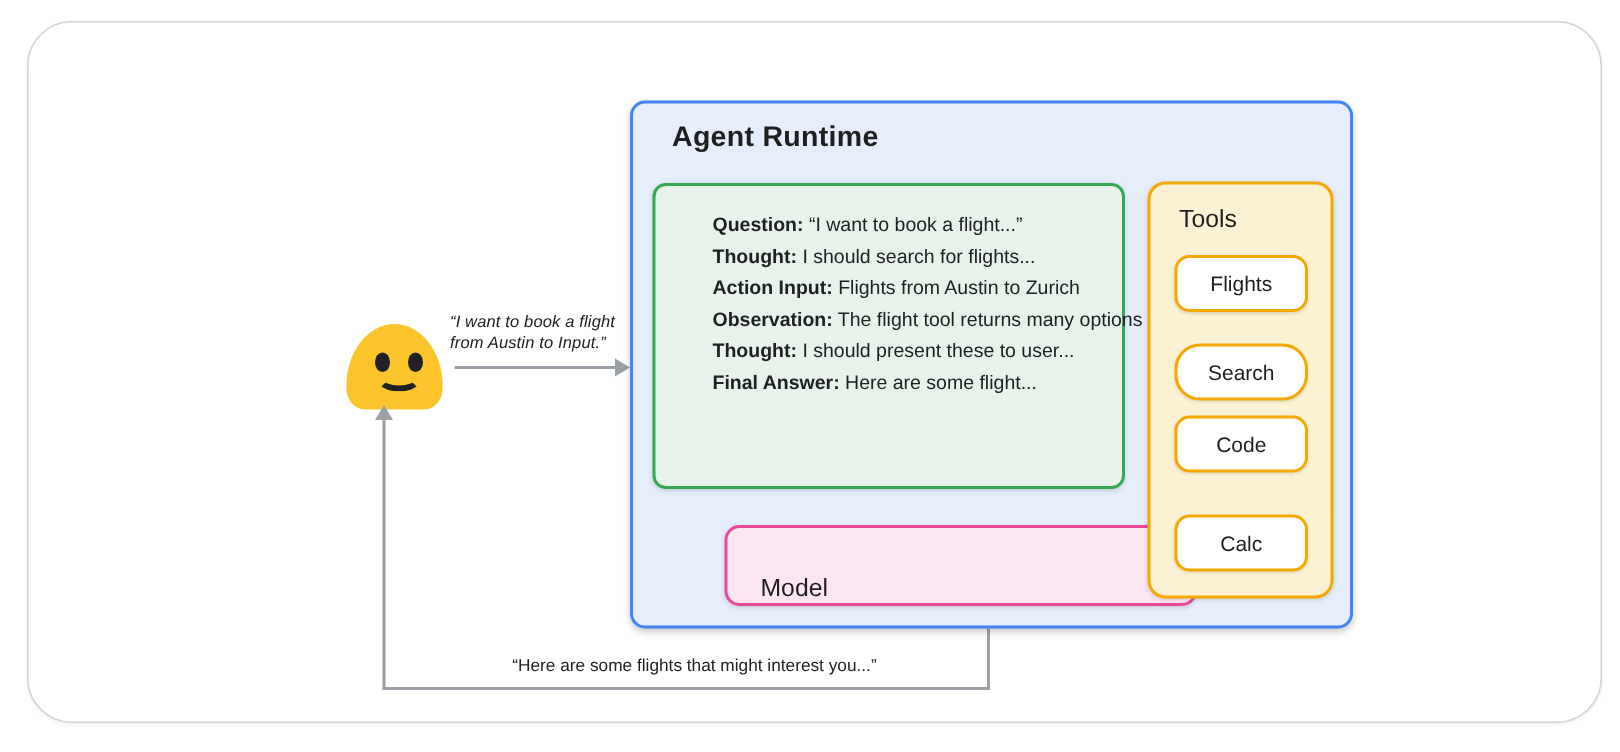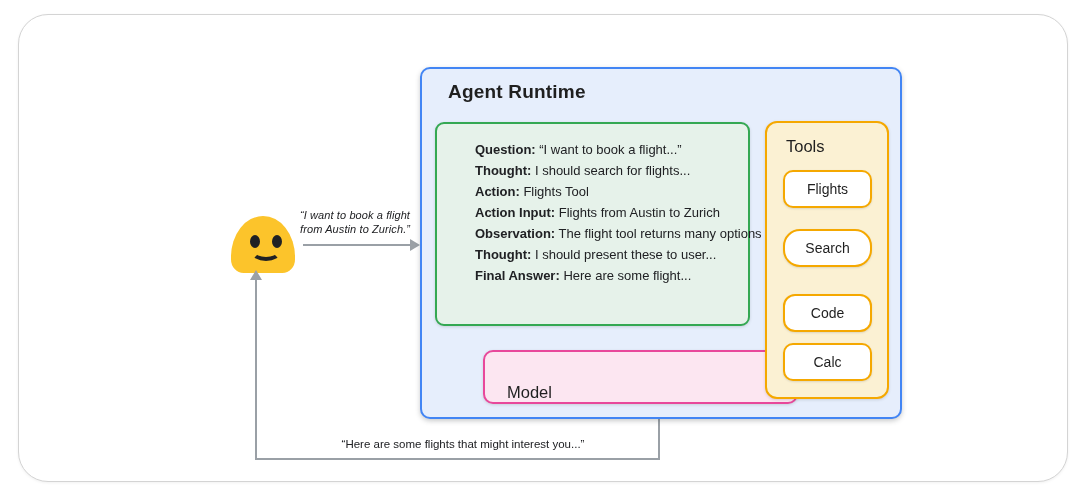--- a/index.html
+++ b/index.html
@@ -182,55 +182,54 @@
     align-items: center;
     justify-content: center;
     font-size: 14px;
     font-weight: 500;
     color: #1f1f1f;
     box-shadow: 0 1px 2px rgba(60,64,67,0.15);
   }
   .tool-chip:nth-of-type(1) { top: 47px; }   
   .chip-0 { top: 47px; }
   .chip-1 { top: 106px; border-radius: 17px; }
-  .chip-2 { top: 171px; border-radius: 12px; }
+  .chip-2 { top: 154px; }
   .chip-3 { top: 220px; }
 </style>
 </head>
 <body>
 
 <div class="canvas">
   <div class="frame">
 
     <div class="smiley">
       <div class="eye left"></div>
       <div class="eye right"></div>
       <div class="mouth"></div>
     </div>
 
     <div class="request-label">
       <div>“I want to book a flight</div>
-      <div>from Austin to Zurich.”</div>
+      <div>from Austin to Input.”</div>
     </div>
     <div class="line fwd-line"></div>
     <div class="fwd-head"></div>
 
     <div class="line ret-v1"></div>
     <div class="line ret-h"></div>
     <div class="line ret-v2"></div>
     <div class="ret-head"></div>
     <div class="response-label">“Here are some flights that might interest you...”</div>
 
     <div class="agent-box">
       <div class="agent-title">Agent Runtime</div>
 
       <div class="trace-box">
         <p class="trace-line"><b>Question:</b><span> “I want to book a flight...”</span></p>
         <p class="trace-line"><b>Thought:</b><span> I should search for flights...</span></p>
-        <p class="trace-line"><b>Action:</b><span> Flights Tool</span></p>
         <p class="trace-line"><b>Action Input:</b><span> Flights from Austin to Zurich</span></p>
         <p class="trace-line"><b>Observation:</b><span> The flight tool returns many options</span></p>
         <p class="trace-line"><b>Thought:</b><span> I should present these to user...</span></p>
         <p class="trace-line"><b>Final Answer:</b><span> Here are some flight...</span></p>
       </div>
 
       <div class="model-box">
         <span class="model-label">Model</span>
       </div>
 

